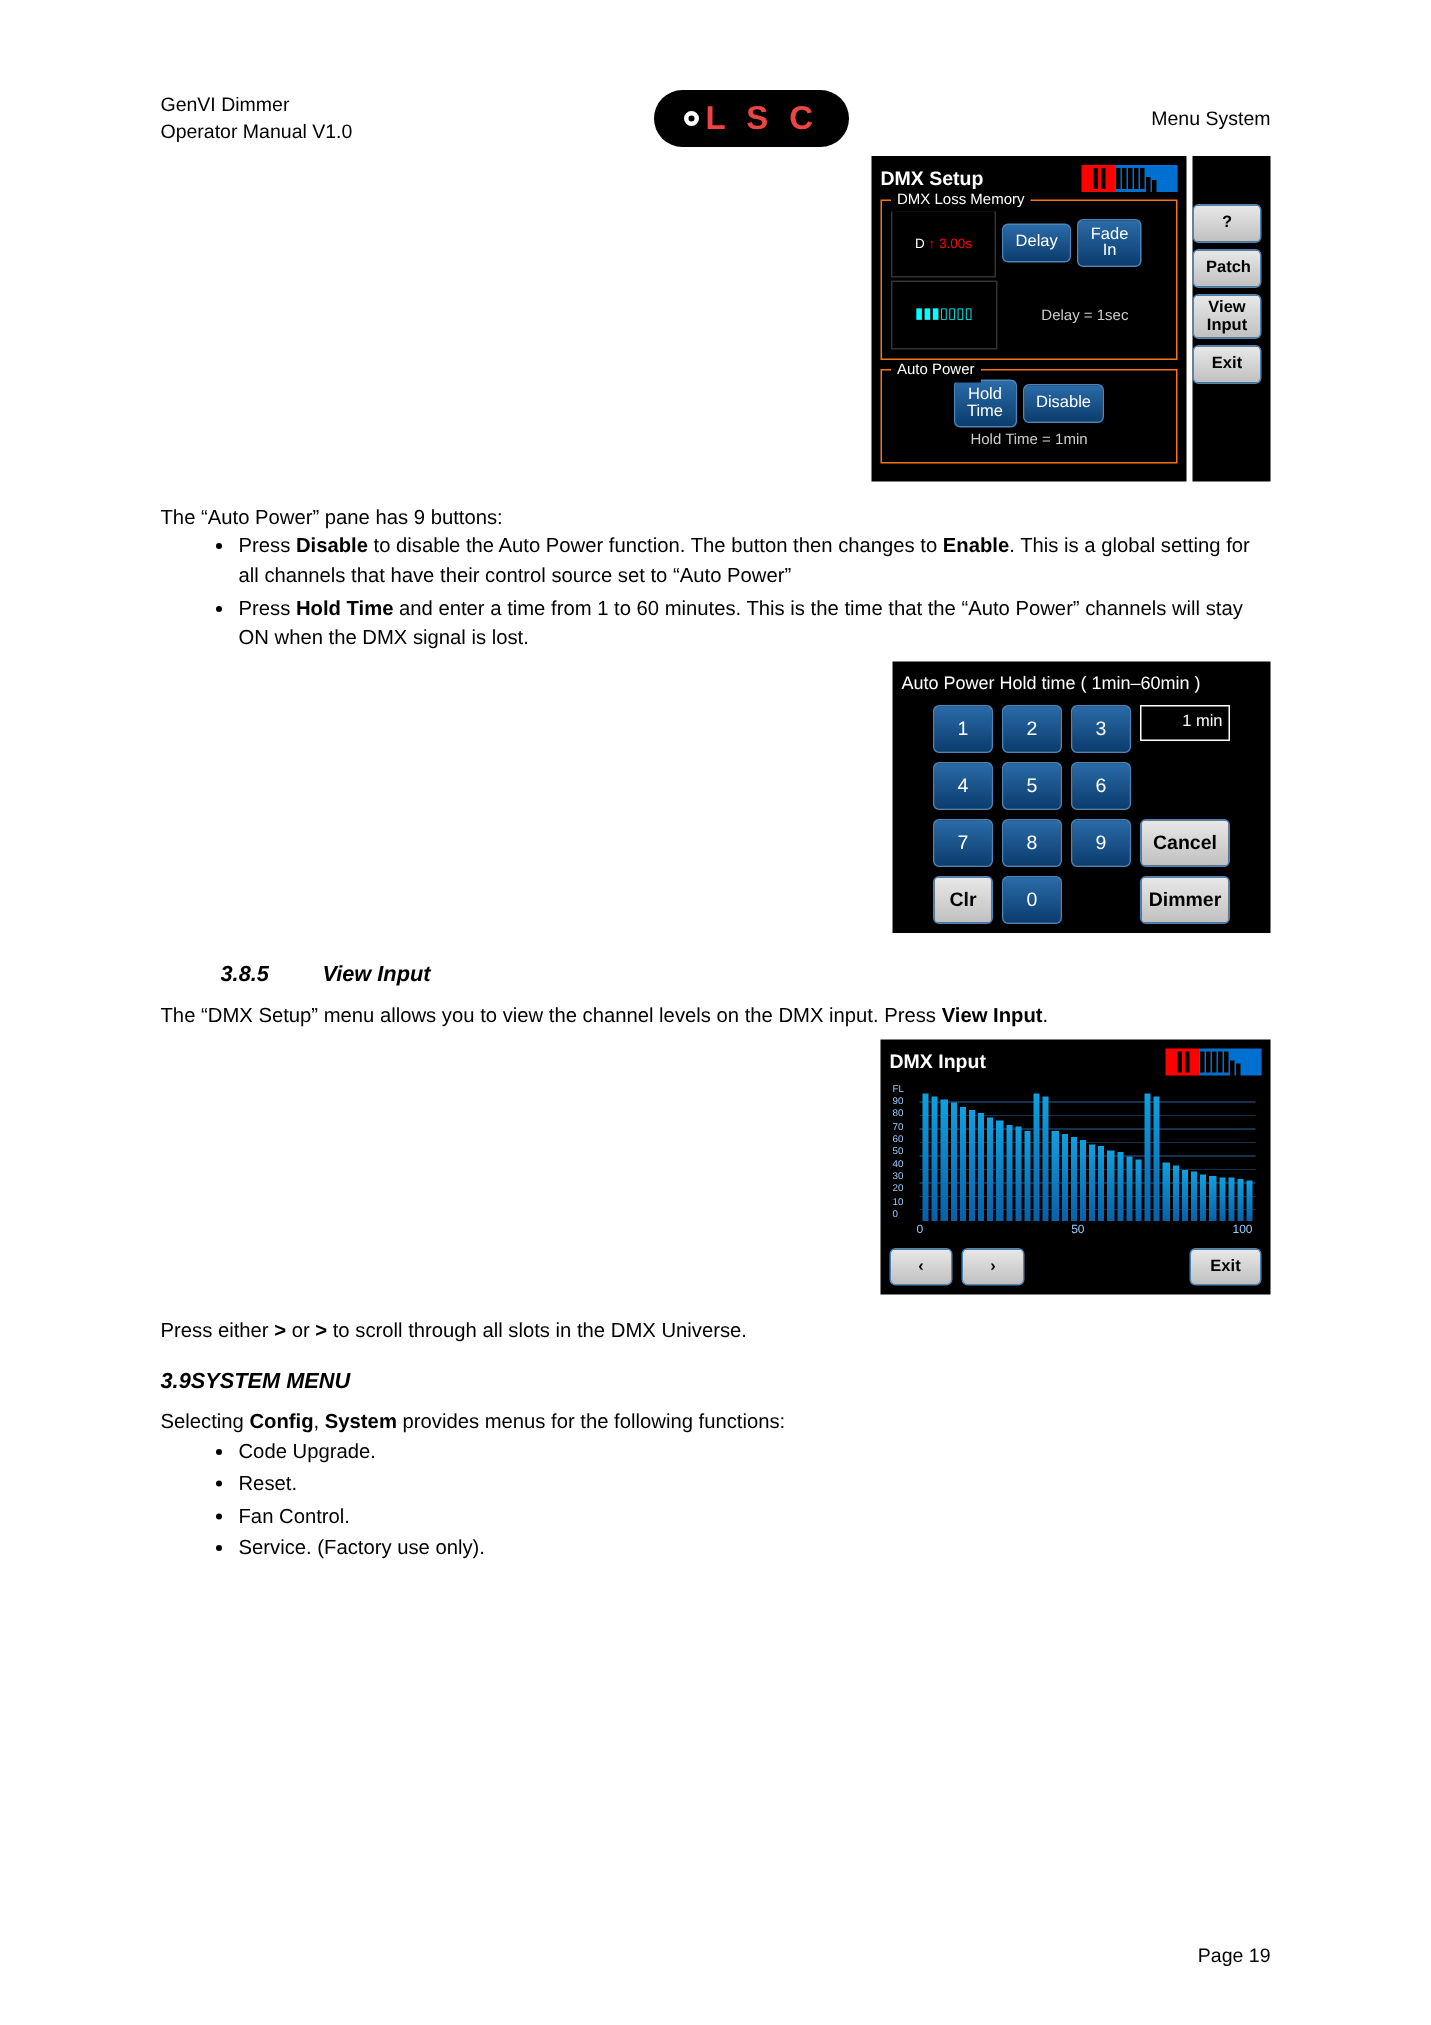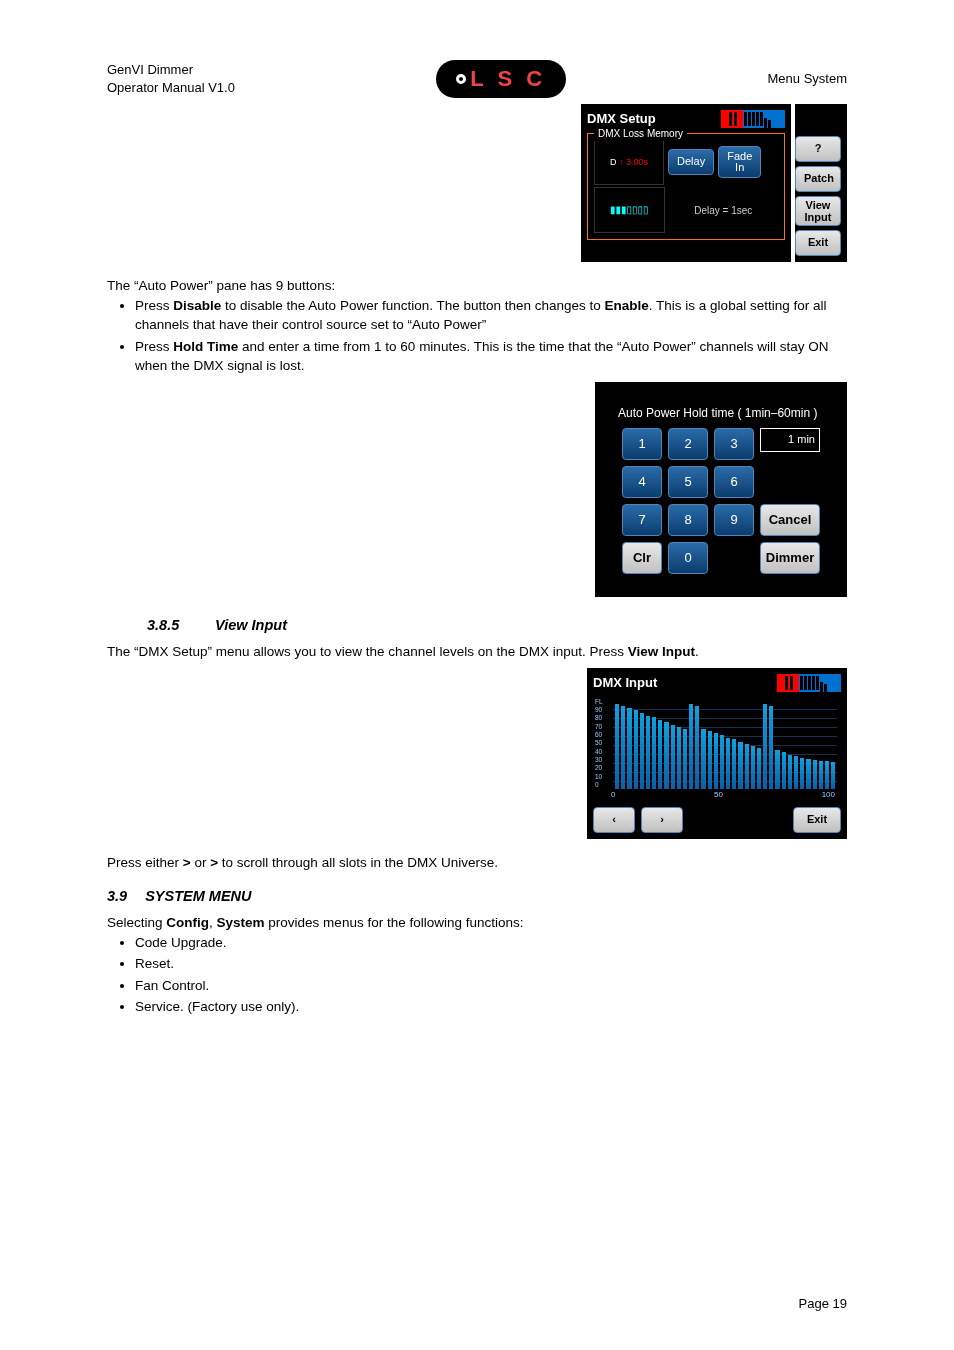--- a/index.html
+++ b/index.html
@@ -19,33 +19,33 @@
 .r-ico::after{content:"";position:absolute;left:13px;top:2px;width:3px;height:14px;background:#000;box-shadow:10px 0 0 #000,14px 0 0 #000,18px 0 0 #000,22px 0 0 #000,26px 0 0 #000,30px 6px 0 #000,34px 8px 0 #000}
 .group{border:1px solid #f97316;padding:6px;position:relative;margin-bottom:6px}
 .gtitle{position:absolute;top:-7px;left:6px;background:#000;padding:0 4px;font-size:10px}
 .drow{display:flex;gap:4px;align-items:center;flex-wrap:wrap}
 .pill{background:linear-gradient(#2a6ba8,#0b3c6e);border:1px solid #4d86b8;border-radius:4px;padding:4px 8px;color:#fff;font-size:11px;text-align:center}
 .pill-lt{background:linear-gradient(#e8e8e8,#c0c0c0);color:#000;font-weight:bold}
 .ledbox{background:#000;border:1px solid #333;padding:15px;font-size:10px;color:#f00}
 .led-cy{color:#0ff}
 .smlbl{font-size:10px;color:#ccc;text-align:center;width:100%;margin-top:2px}
 .sidecol{display:flex;flex-direction:column;gap:4px;width:52px}
-.device2{background:#000;width:252px;padding:23px;color:#fff;font-size:12px}
+.device2{background:#000;width:252px;padding:6px;color:#fff;font-size:12px}
 .kptitle{font-size:12px;margin-bottom:6px}
 .kpgrid{display:grid;grid-template-columns:40px 40px 40px 60px;gap:6px;justify-content:center}
 .kbtn{background:linear-gradient(#2a6ba8,#0b3c6e);border:1px solid #4d86b8;border-radius:4px;height:32px;display:flex;align-items:center;justify-content:center;color:#fff;font-size:13px}
 .kbtn-lt{background:linear-gradient(#e8e8e8,#c0c0c0);color:#000;font-weight:bold}
 .kinp{background:#000;border:1px solid #fff;color:#fff;height:24px;display:flex;align-items:center;justify-content:flex-end;padding:0 4px;font-size:11px}
 .para{margin-top:14px}
-.bl{list-style:disc;margin-left:28px}
+.bl{list-style:disc;margin-left:52px}
 .bl li{margin-bottom:2px}
 .h385{font-weight:bold;font-style:italic;font-size:14.5px;margin:18px 0 6px 40px}
 .h385 .num{display:inline-block;width:68px}
 .h39{font-weight:bold;font-style:italic;font-size:14.5px;margin:14px 0 6px 0}
-.h39 .num{display:inline-block;margin-right:18px}
+.h39 .num{display:inline-block;}
 .just{text-align:justify}
 .dmxin{background:#000;width:260px;padding:6px;font-size:12px;color:#fff}
 .dmxgraph{background:#000;height:106px;display:flex;gap:2px;align-items:flex-end;padding:4px 6px 14px 22px;position:relative;overflow:hidden}
 .dmxgraph::before{content:"";position:absolute;left:20px;right:4px;top:4px;bottom:14px;background:repeating-linear-gradient(to bottom,transparent 0 8px,#15314d 8px 9px)}
 .dmxbar{width:5px;background:linear-gradient(to top,#0860a8,#0fa0e0);position:relative;z-index:1}
 .dmxylabels{position:absolute;left:2px;top:2px;bottom:14px;display:flex;flex-direction:column;justify-content:space-between;font-size:6.5px;color:#9cf;line-height:1}
 .dmxxlabels{position:absolute;bottom:2px;left:18px;right:6px;display:flex;justify-content:space-between;font-size:8px;color:#9cf}
 .dmxbtns{display:flex;gap:6px;margin-top:4px}
 .ftr{position:fixed;bottom:36px;right:107px;font-size:13px}
 b{font-weight:bold}
@@ -80,20 +80,29 @@
             <span>D</span> <span style="color:#f00">↑ 3.00s</span>
           </div>
           <div class="pill">Delay</div>
           <div class="pill" style="white-space:pre-line;line-height:1">Fade
 In</div>
         </div>
         <div class="drow" style="margin-top:2px">
           <div class="ledbox led-cy">▮▮▮▯▯▯▯</div>
           <div class="smlbl flex1">Delay = 1sec</div>
         </div>
+      </div>
+      <div class="group">
+        <div class="gtitle">Auto Power</div>
+        <div class="drow" style="justify-content:center">
+          <div class="pill" style="white-space:pre-line;line-height:1">Hold
+Time</div>
+          <div class="pill">Disable</div>
+        </div>
+        <div class="smlbl">Hold Time = 1min</div>
       </div>
     </div>
     <div class="sidecol" style="background:#000;padding:6px 6px 6px 0">
       <div style="height:22px"></div>
       <div class="pill pill-lt">?</div>
       <div class="pill pill-lt">Patch</div>
       <div class="pill pill-lt" style="white-space:pre-line;line-height:1.1;padding:2px 4px">View
 Input</div>
       <div class="pill pill-lt">Exit</div>
     </div>

